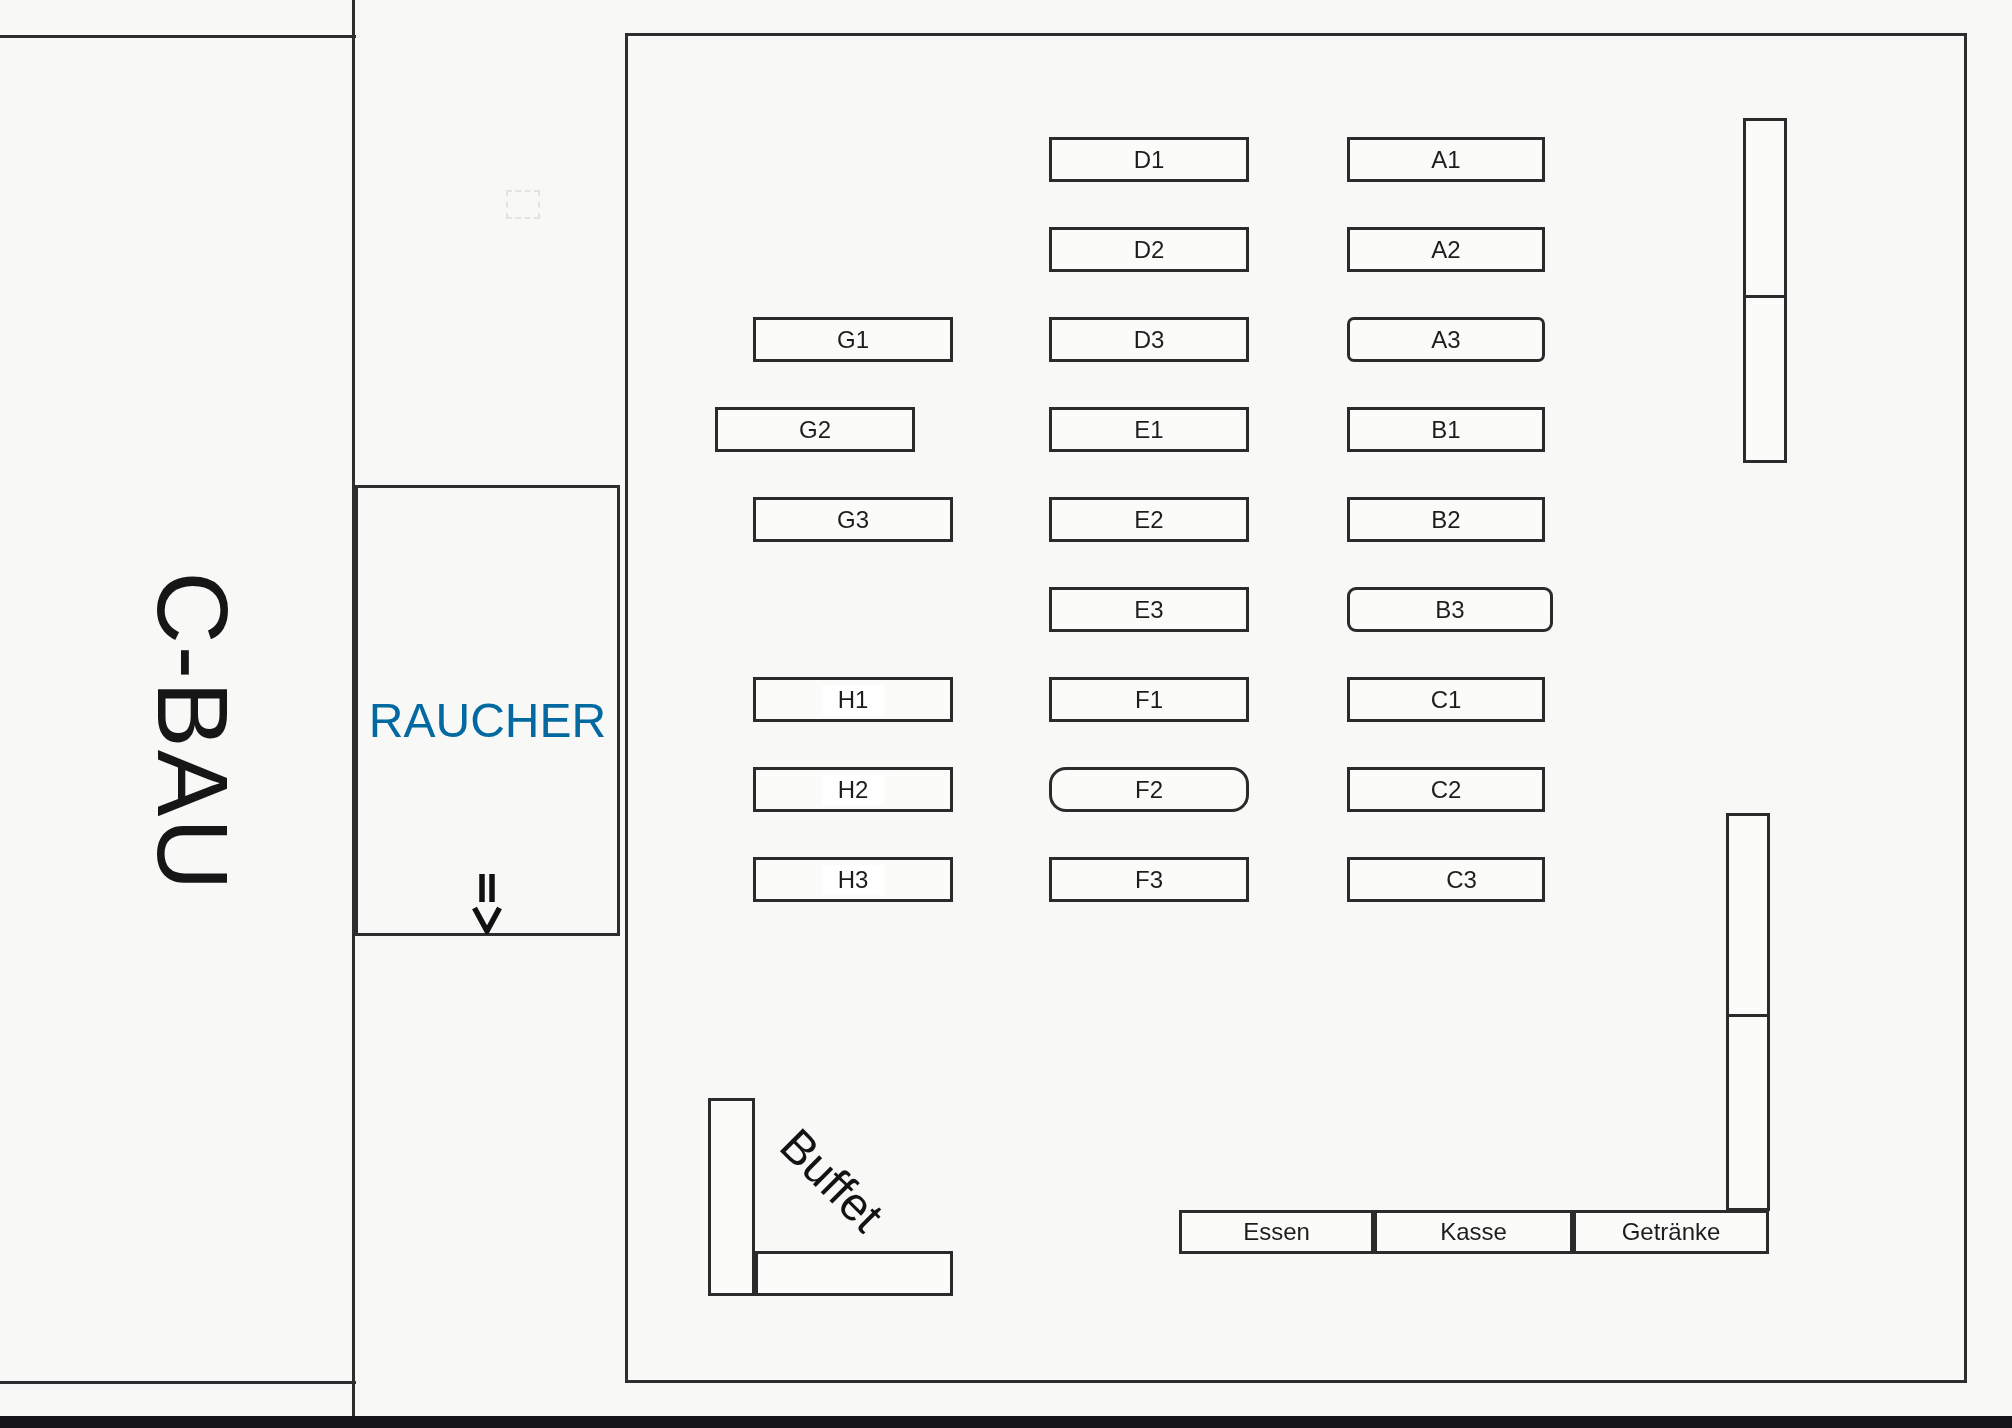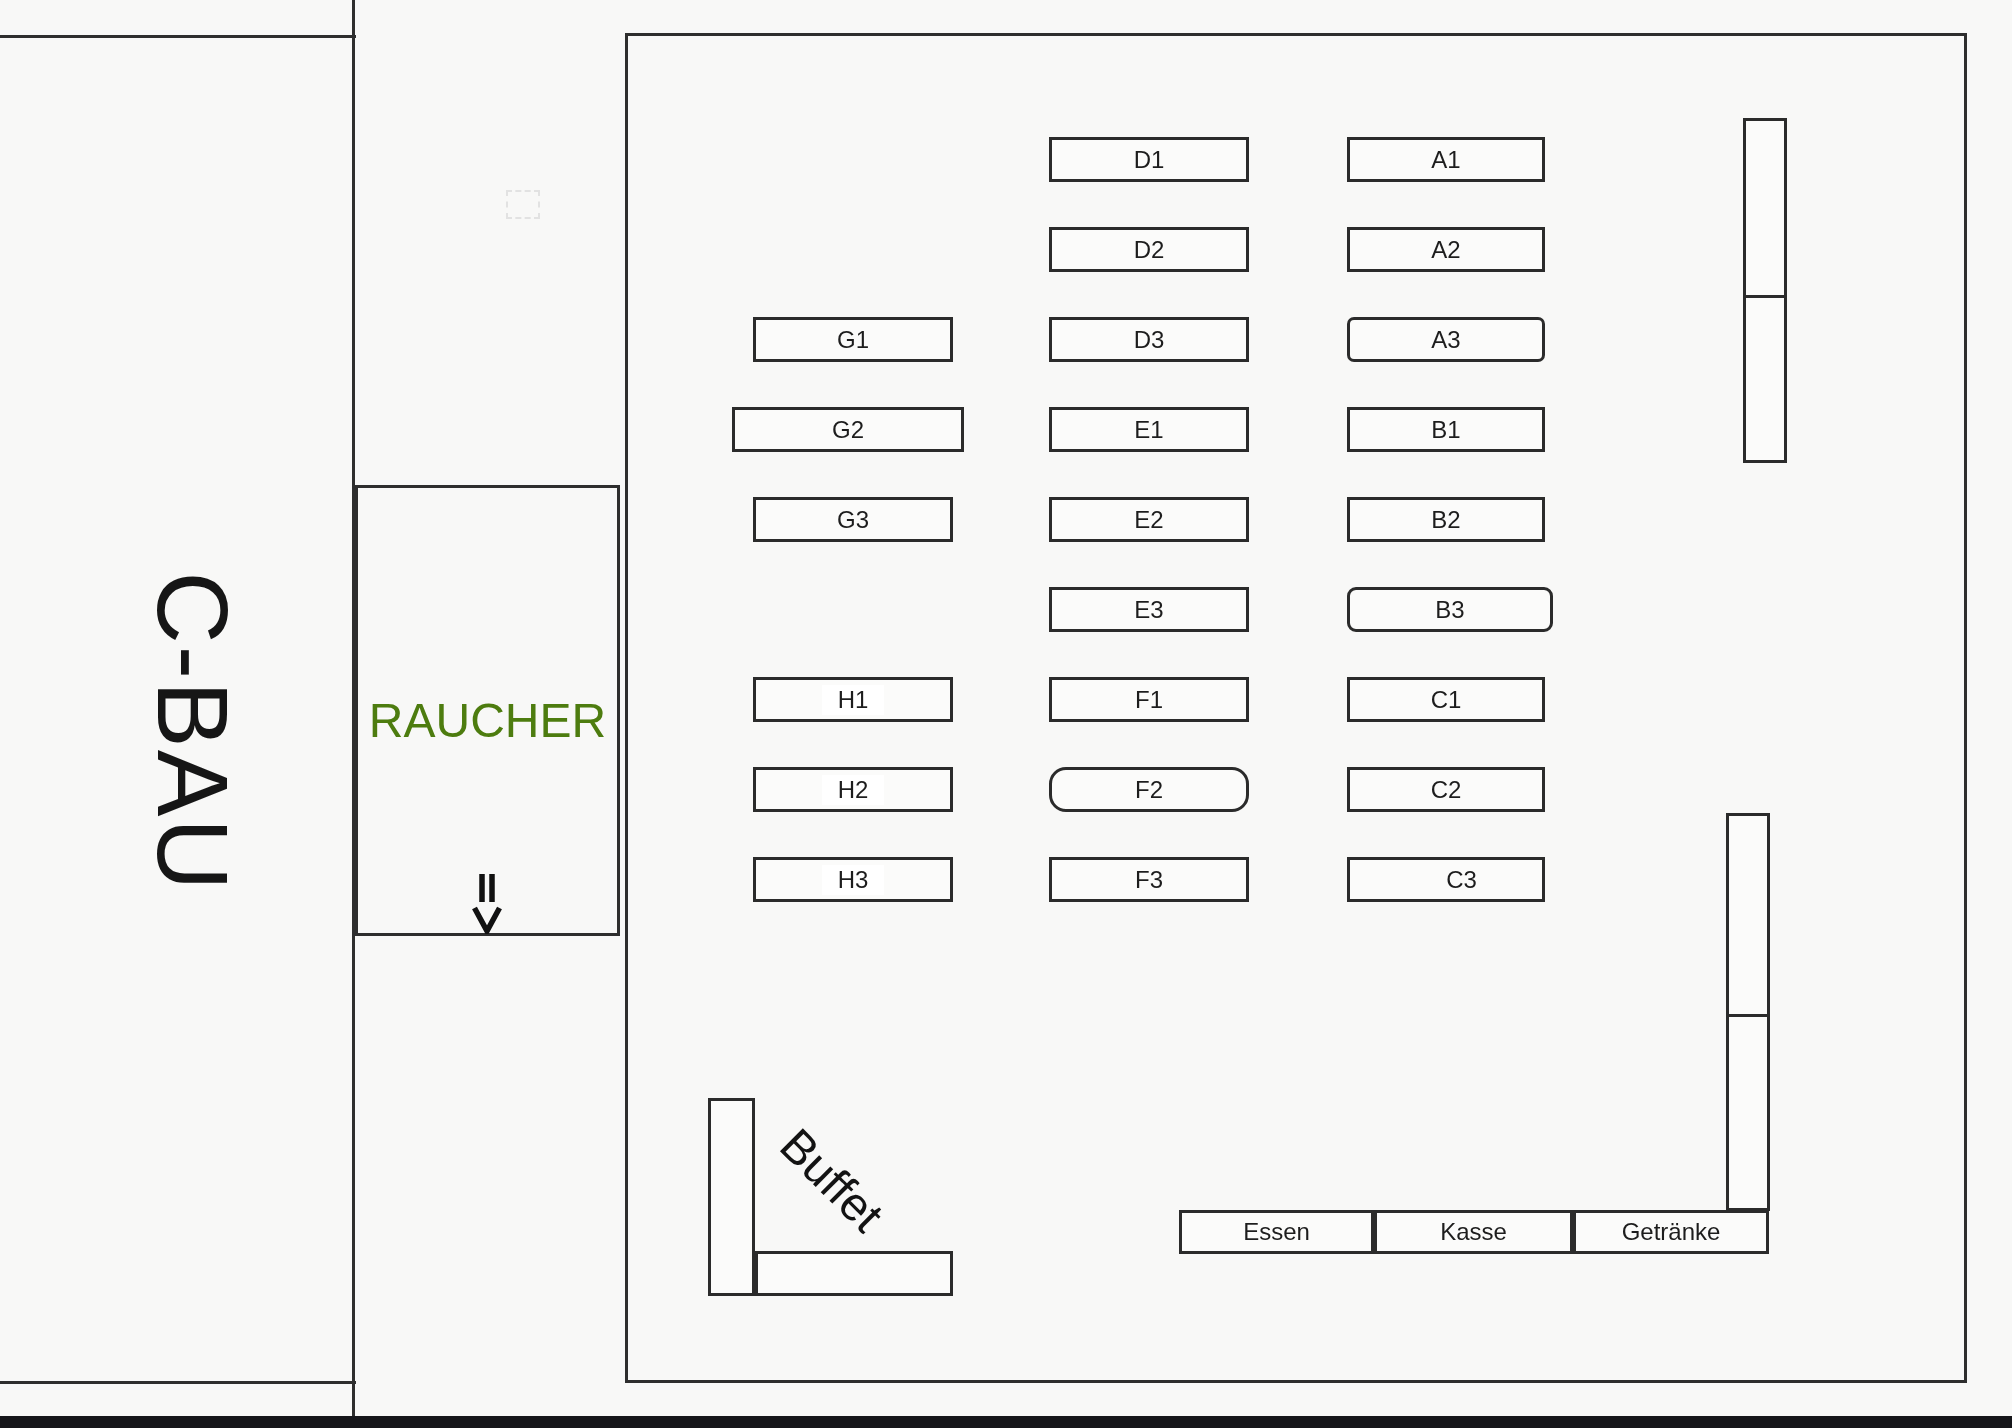--- a/index.html
+++ b/index.html
@@ -29,21 +29,21 @@
     position:absolute;left:355px;top:485px;width:265px;height:451px;
     border:3px solid var(--wall);box-sizing:border-box;
   }
   .cbau-label{
     position:absolute;left:192px;top:732px;
     transform:translate(-50%,-50%) rotate(90deg);
     font-size:100px;letter-spacing:2px;white-space:nowrap;color:#161616;
   }
   .smoking-text{
     position:absolute;left:355px;top:688px;width:265px;
-    text-align:center;font-size:48px;line-height:66px;color:#4d7c0f;
+    text-align:center;font-size:48px;line-height:66px;color:#0369a1;
   }
   .exit-arrow{position:absolute;left:472px;top:872px;}
   .buffet-label{
     position:absolute;left:832px;top:1180px;
     transform:translate(-50%,-50%) rotate(45deg);
     font-size:47px;white-space:nowrap;color:#131313;
   }
   .faint-box{
     position:absolute;left:506px;top:190px;width:34px;height:29px;
     border:2px dashed #e2e2e2;box-sizing:border-box;
@@ -152,21 +152,21 @@
   </div>
       <div class="table" style="left: 1347px; top: 767px; width: 198px; height: 45px;">
     <span class="tlabel">C2</span>
   </div>
       <div class="table" style="left: 1347px; top: 857px; width: 198px; height: 45px; padding-left: 31px;">
     <span class="tlabel">C3</span>
   </div>
       <div class="table" style="left: 753px; top: 317px; width: 200px; height: 45px;">
     <span class="tlabel">G1</span>
   </div>
-      <div class="table" style="left: 732px; top: 407px; width: 232px; height: 45px;">
+      <div class="table" style="left: 715px; top: 407px; width: 200px; height: 45px;">
     <span class="tlabel">G2</span>
   </div>
       <div class="table" style="left: 753px; top: 497px; width: 200px; height: 45px;">
     <span class="tlabel">G3</span>
   </div>
       <div class="table" style="left: 753px; top: 677px; width: 200px; height: 45px;">
     <span class="tlabel patch">H1</span>
   </div>
       <div class="table" style="left: 753px; top: 767px; width: 200px; height: 45px;">
     <span class="tlabel patch">H2</span>

